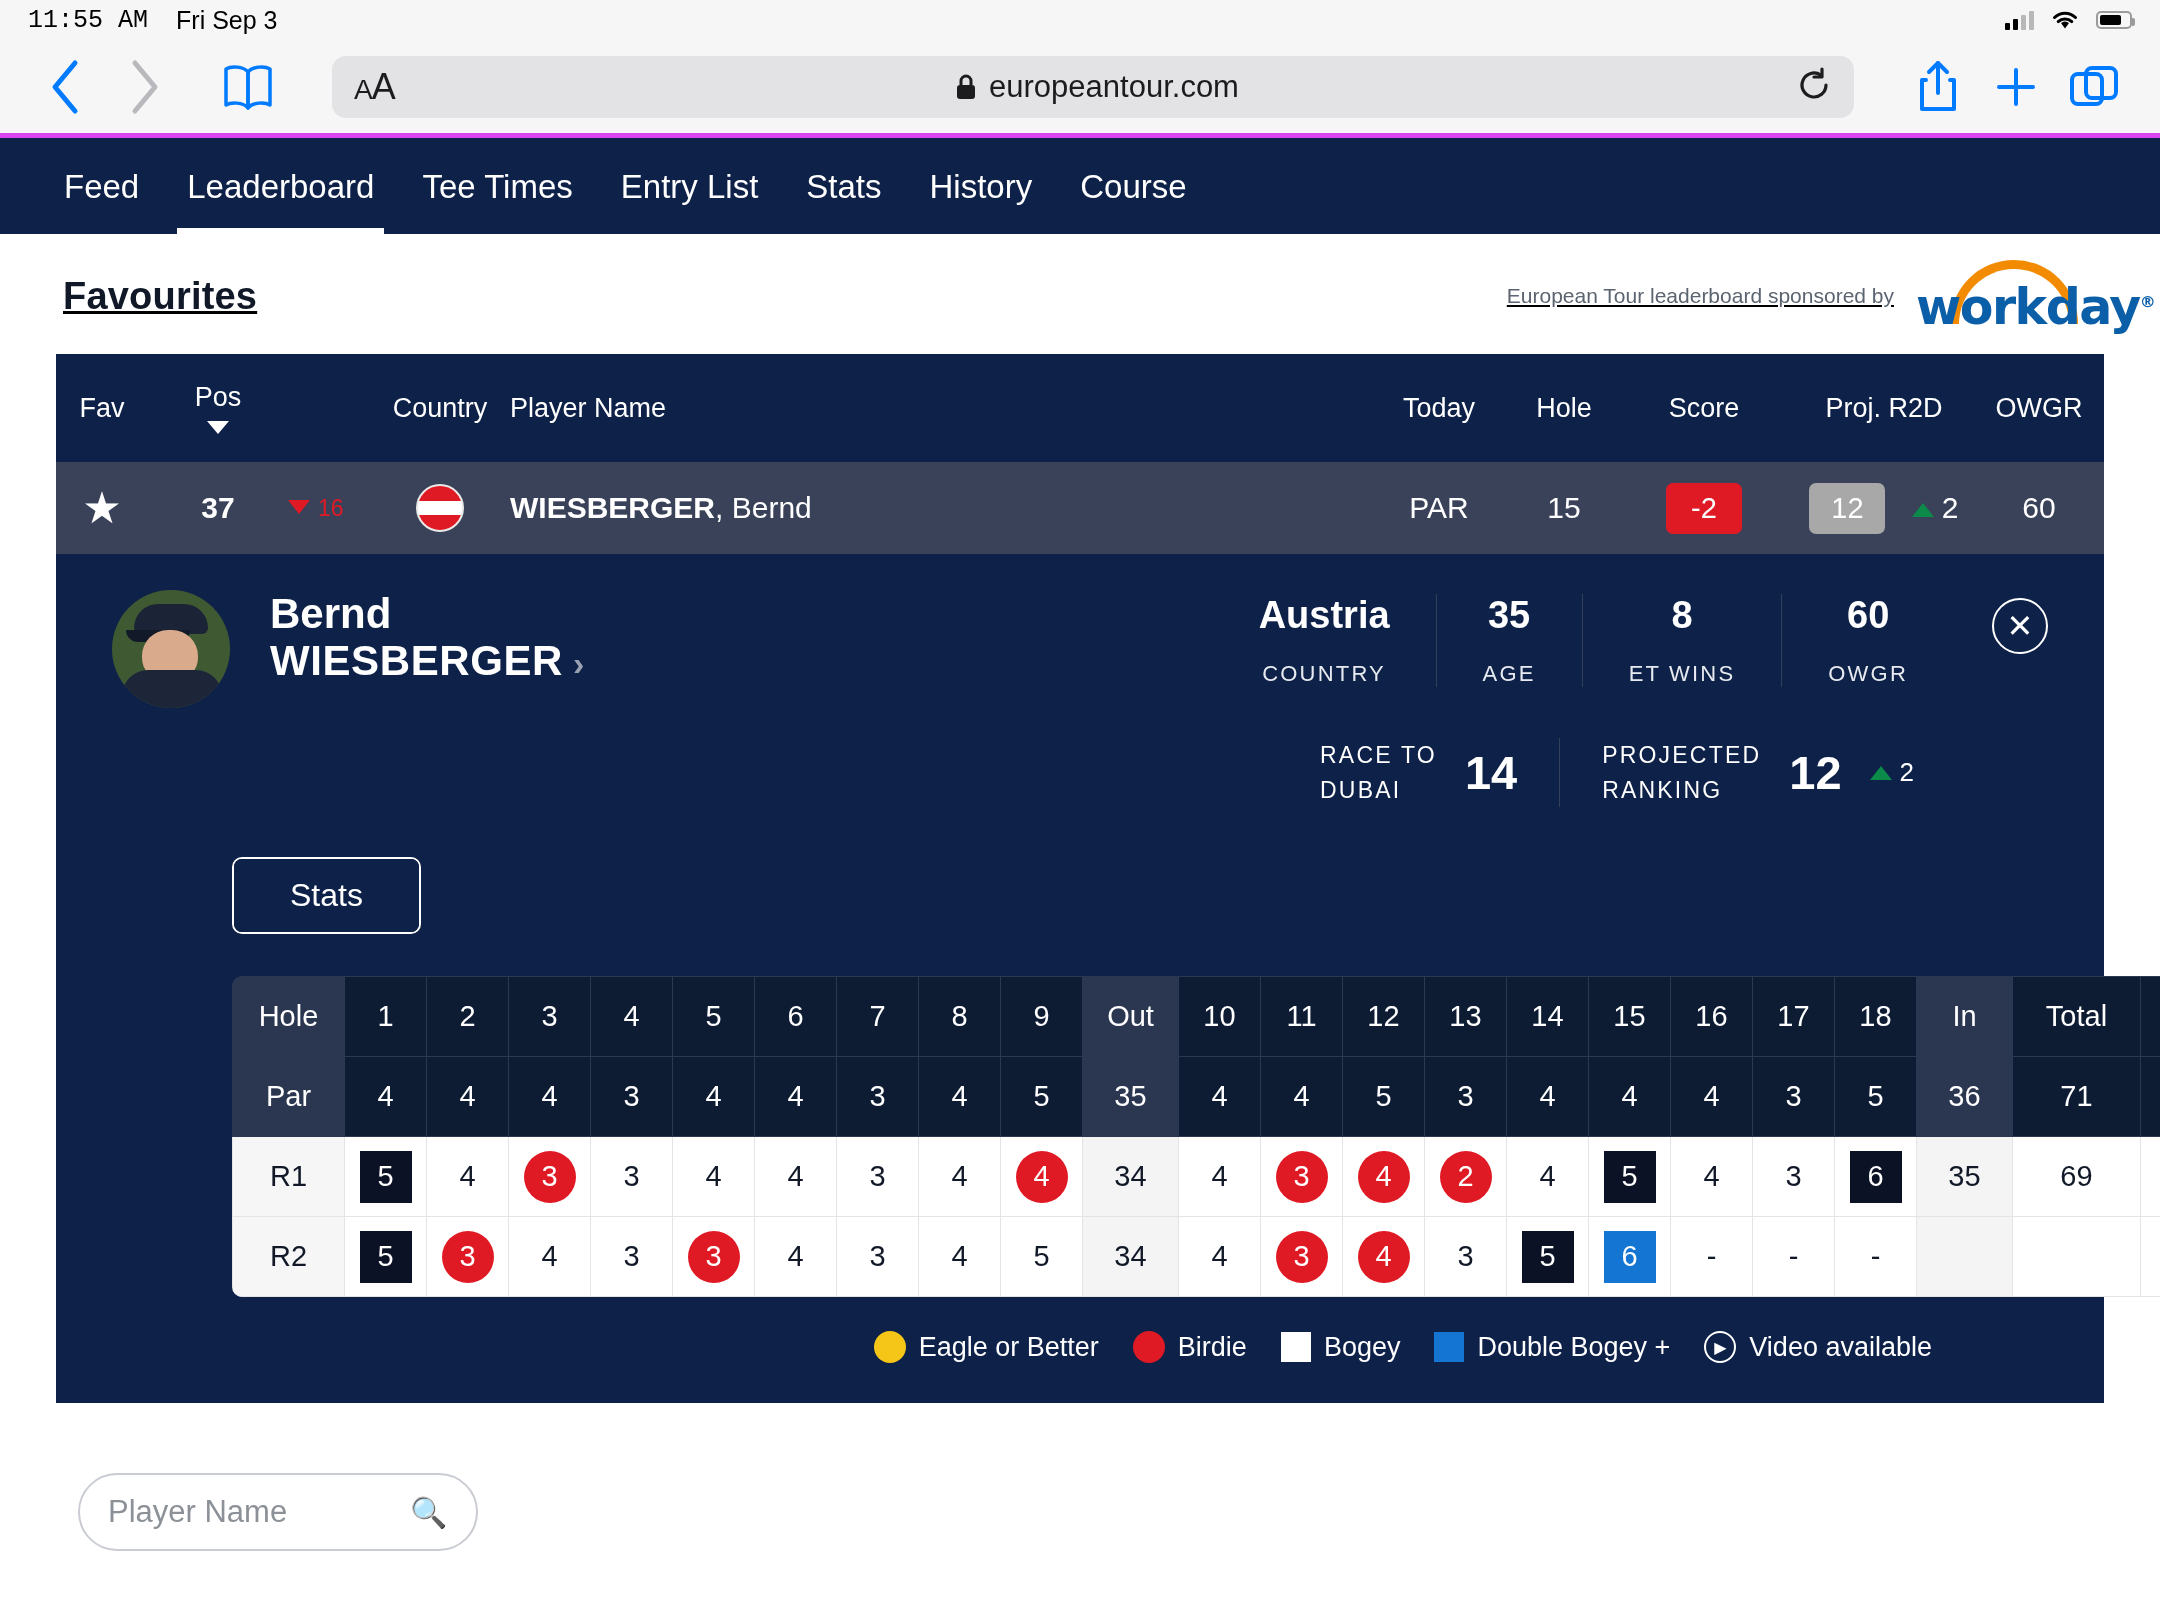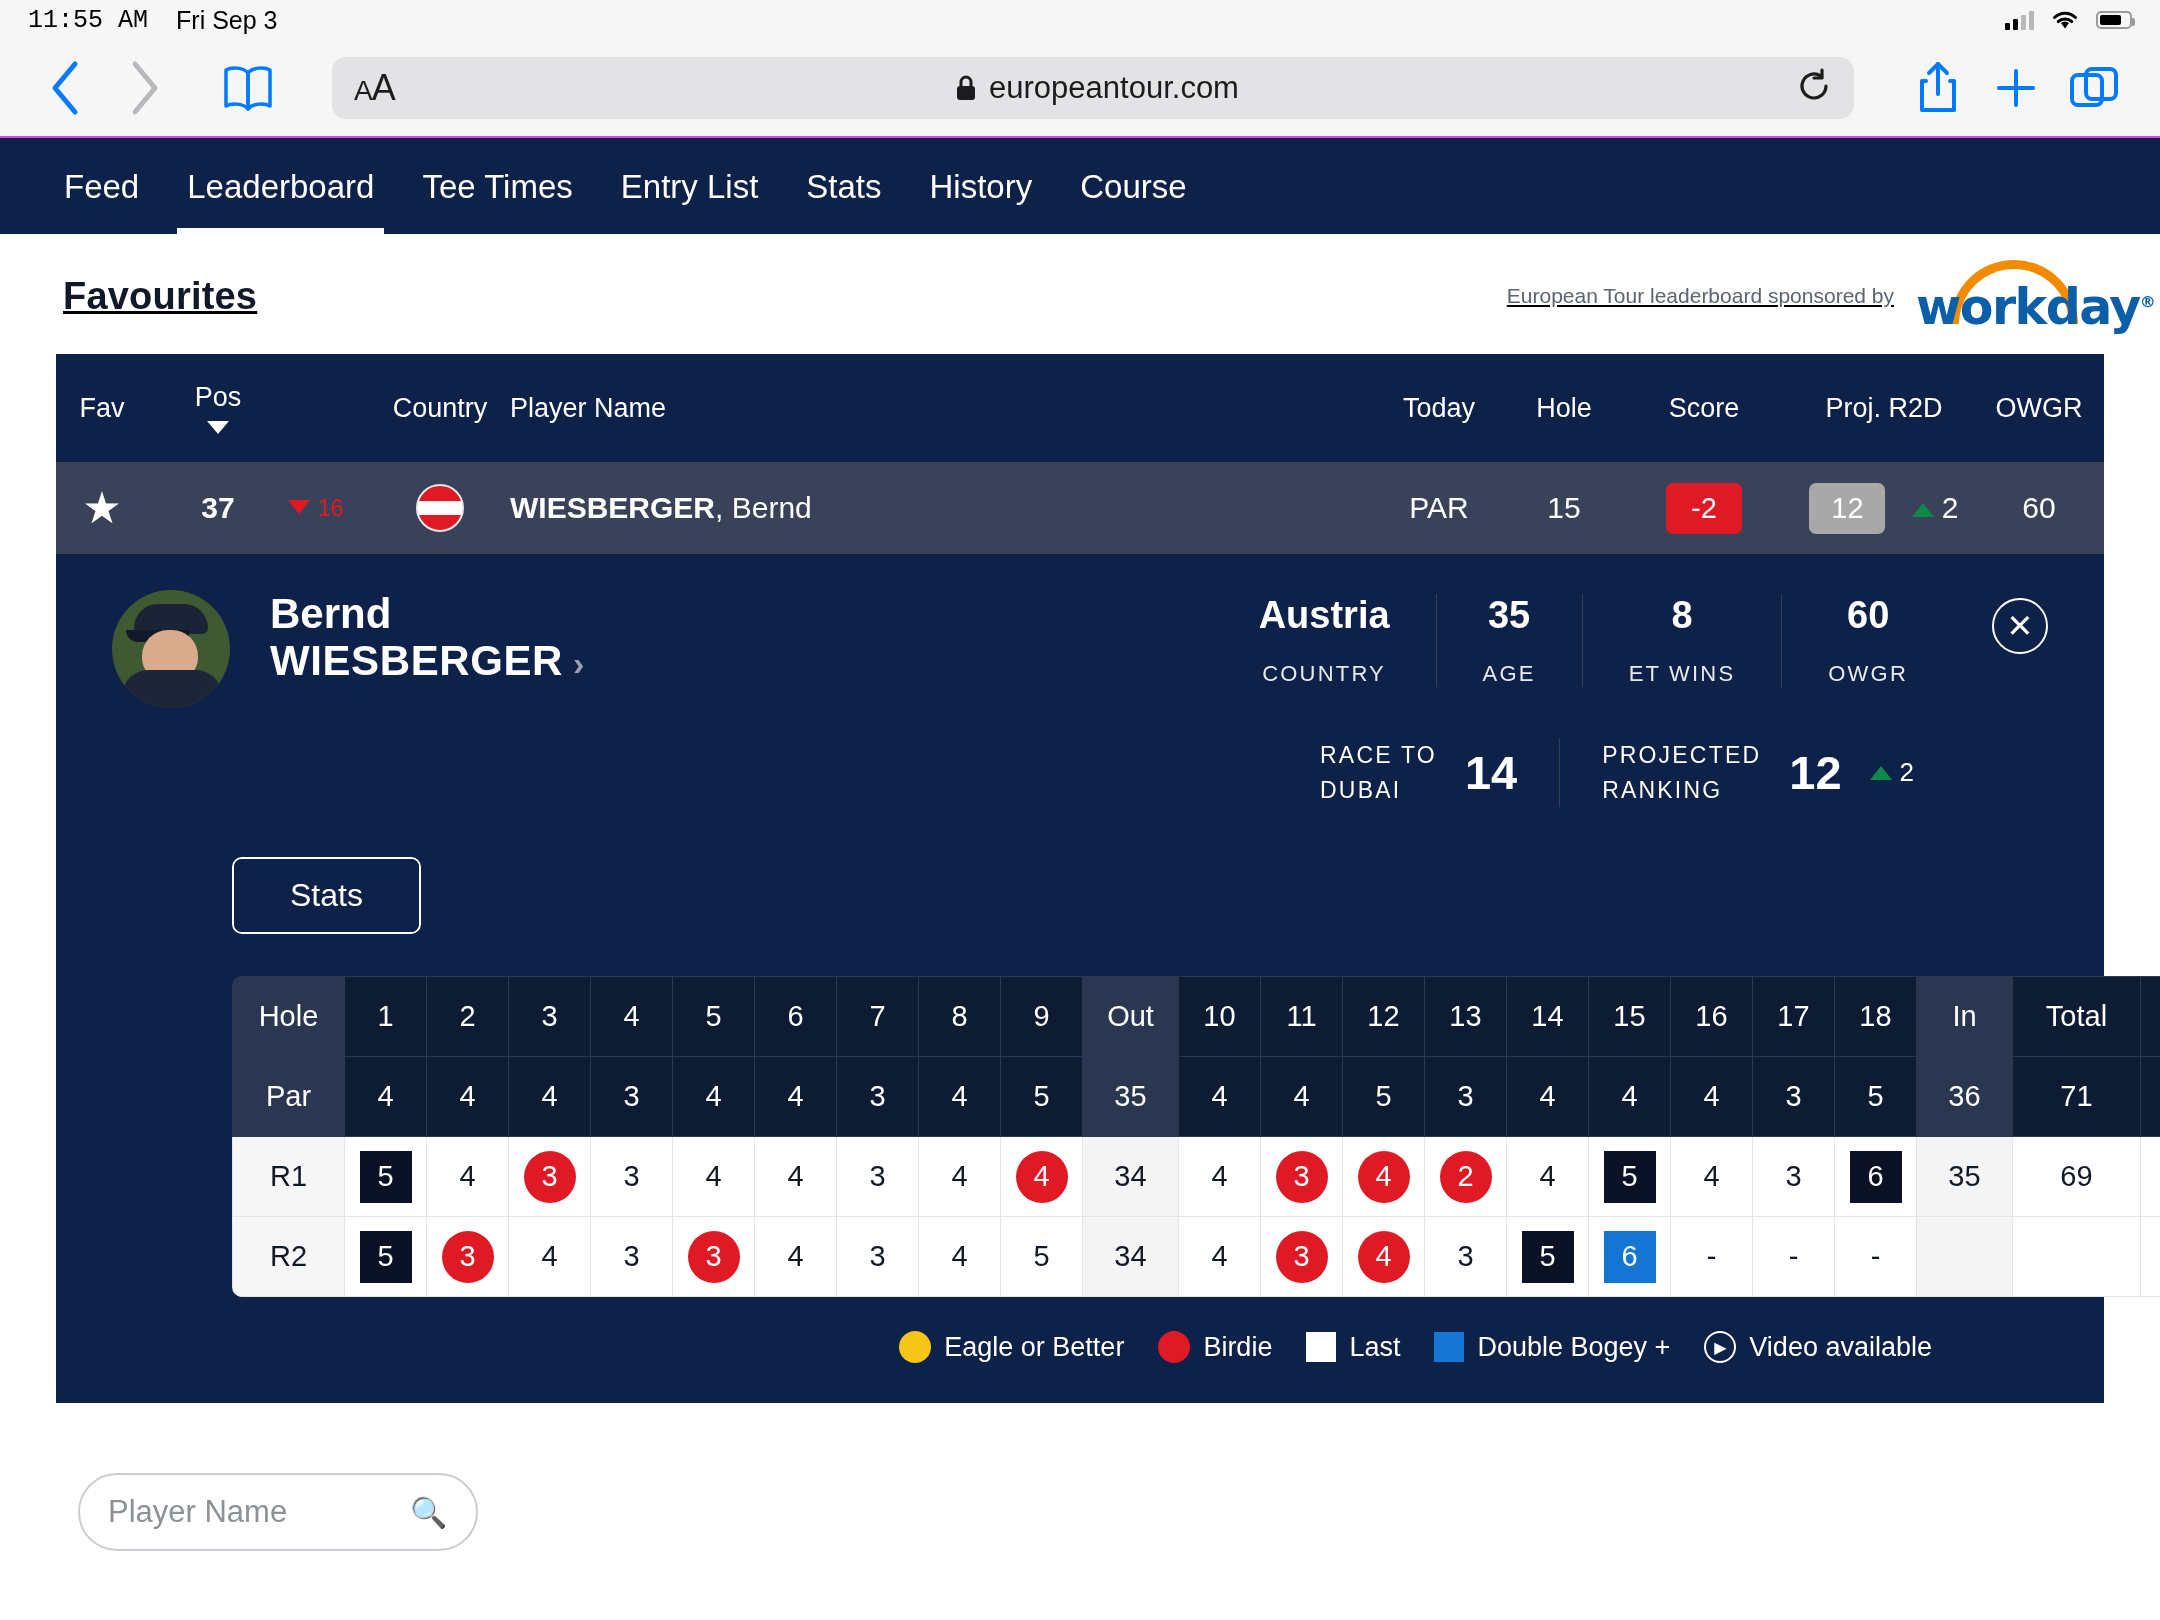--- a/index.html
+++ b/index.html
@@ -33,21 +33,21 @@
   .batt span { display:block; height:100%; width: 76%; background:#000; border-radius:2px;}
   .batt:after{content:"";position:absolute;right:-5px;top:5px;width:3px;height:8px;background:#9a9a9a;border-radius:0 2px 2px 0;}
 
   
   .toolbar {
     height: 98px;
     background: #f6f6f6;
     display: flex; align-items: center;
     padding: 0 30px;
     gap: 6px;
-    border-bottom: 2px solid #d946ef;
+    border-bottom: 5px solid #d946ef;
   }
   .tb-btn {
     width: 72px; height: 72px;
     display: flex; align-items: center; justify-content: center;
     color: #007aff;
   }
   .tb-btn.disabled { color: #b9b9bd; }
   .urlbar {
     flex: 1;
     height: 62px;
@@ -626,21 +626,21 @@
         <div class="lg">
             <span class="dotY"></span>
             <span>Eagle or Better</span>
           </div>
         <div class="lg">
             <span class="dotR"></span>
             <span>Birdie</span>
           </div>
         <div class="lg">
             <span class="sqW"></span>
-            <span>Last</span>
+            <span>Bogey</span>
           </div>
         <div class="lg">
             <span class="sqB"></span>
             <span>Double Bogey +</span>
           </div>
         <div class="lg">
             <span class="play">▶</span>
             <span>Video available</span>
           </div>
       </div>

